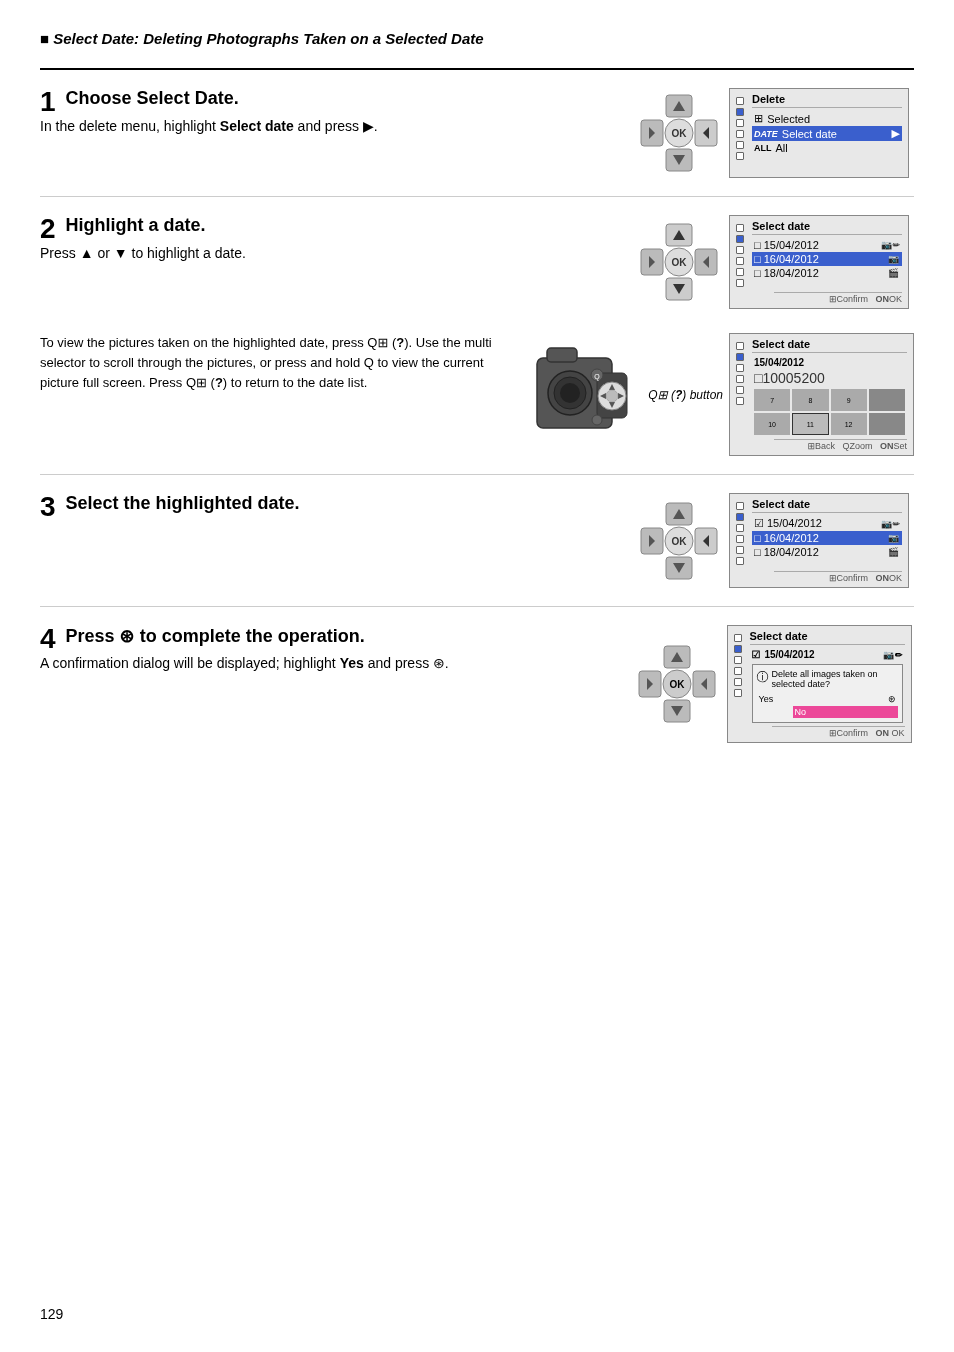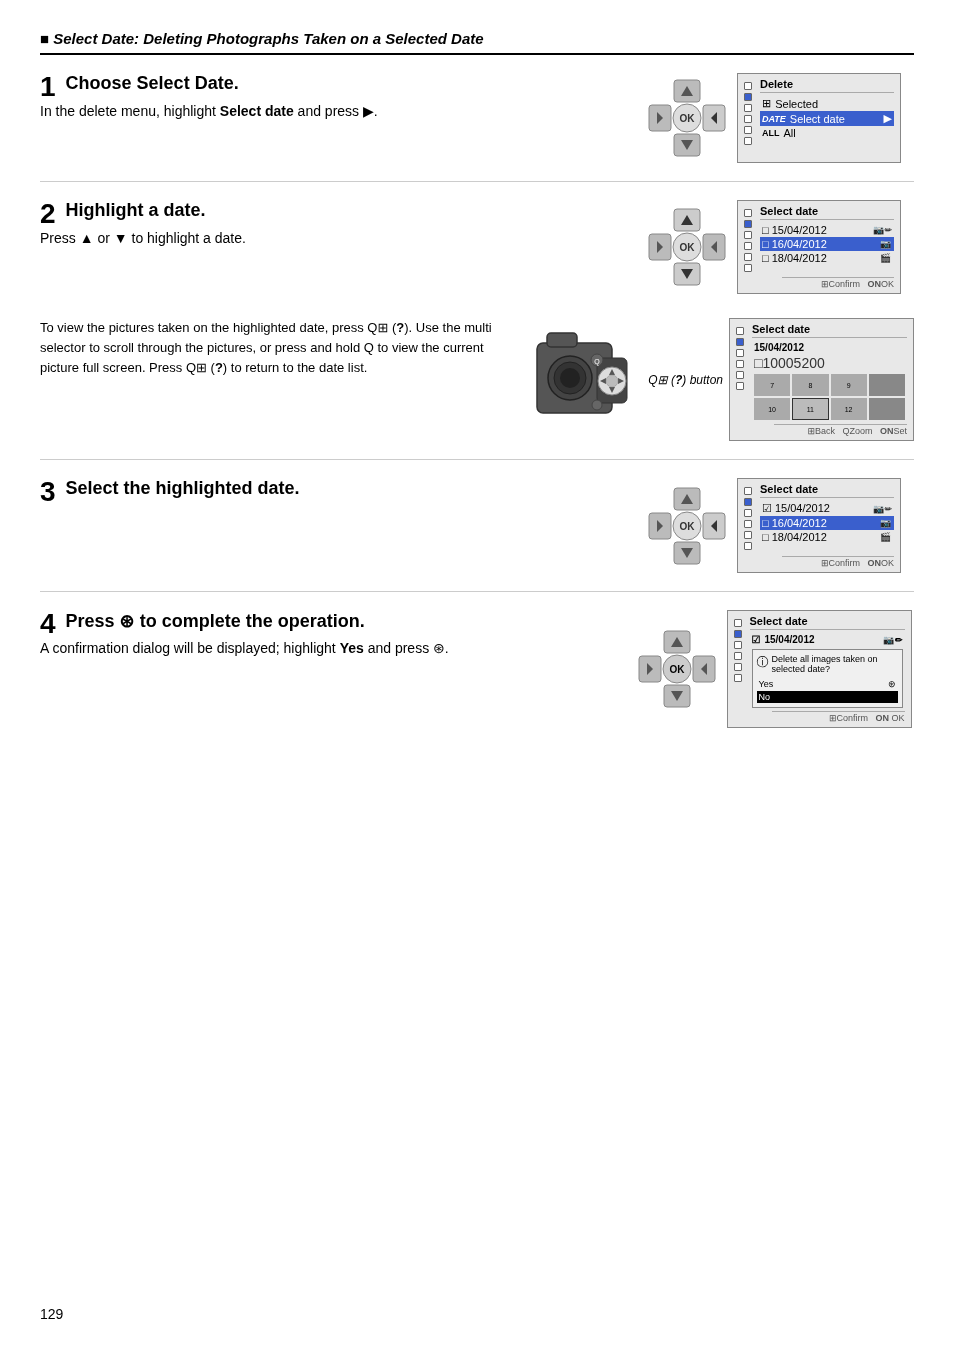--- a/index.html
+++ b/index.html
@@ -10,21 +10,21 @@
       min-height: 1352px;
       padding: 30px 40px 40px 40px;
       color: #000;
       font-size: 14px;
     }
     .page-title {
       font-style: italic;
       font-weight: bold;
       font-size: 15px;
       border-bottom: 2px solid #000;
-      padding-bottom: 6px;
+      padding-bottom: 21px;
       margin-bottom: 0;
     }
     .page-title::before {
       content: '■ ';
     }
     .step-section {
       display: flex;
       border-bottom: 1px solid #ccc;
       padding: 18px 0 18px 0;
       gap: 16px;
@@ -59,21 +59,21 @@
       font-size: 14px;
       line-height: 1.5;
       clear: left;
     }
     .step-body b { font-weight: bold; }
 
     
     .screen-mockup {
       border: 1.5px solid #888;
       background: #e8e8e8;
-      width: 164px;
+      width: 180px;
       font-size: 11px;
       padding: 4px 6px;
       position: relative;
     }
     .screen-mockup .screen-title {
       font-weight: bold;
       font-size: 11px;
       border-bottom: 1px solid #aaa;
       padding-bottom: 2px;
       margin-bottom: 3px;
@@ -467,21 +467,21 @@
 
             <div style="border:1px solid #888; background:#f0f0f0; margin:3px 2px; padding:4px; font-size:9px;">
               <div style="display:flex; align-items:flex-start; gap:3px;">
                 <span style="font-size:12px;">ⓘ</span>
                 <span>Delete all images taken on selected date?</span>
               </div>
               <div style="display:flex; flex-direction:column; margin-top:4px; gap:1px;">
                 <div style="display:flex; align-items:center; padding:1px 2px;">
                   Yes <span style="margin-left:auto; font-size:9px;">⊛</span>
                 </div>
-                <div style="display:flex; align-items:center; padding:1px 2px; background:#000000; color:#fff;">
+                <div style="display:flex; align-items:center; padding:1px 2px; background:#ec4899; color:#fff;margin-left:36px;">
                   No
                 </div>
               </div>
             </div>
             <div class="screen-footer">⊞Confirm &nbsp; <b>ON</b>&nbsp;OK</div>
           </div>
         </div>
       </div>
     </div>
   </div>

